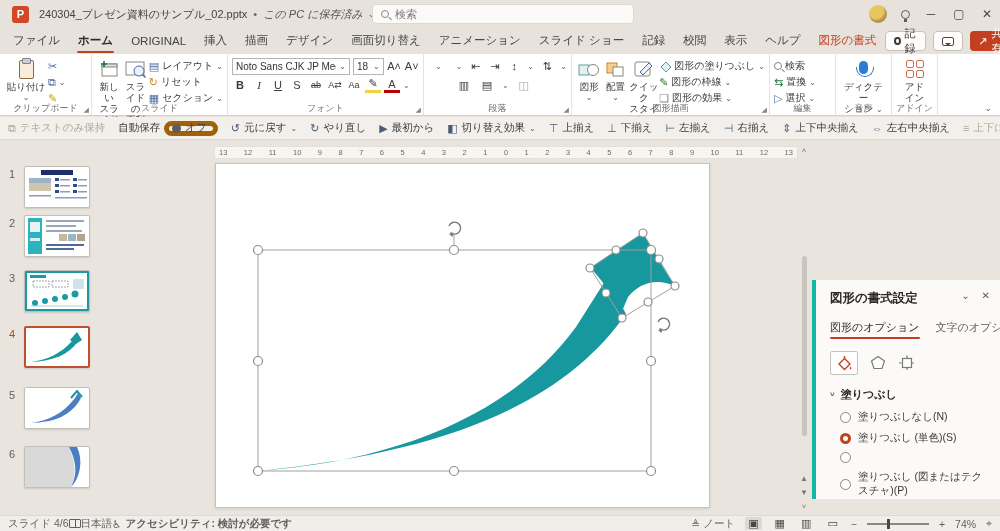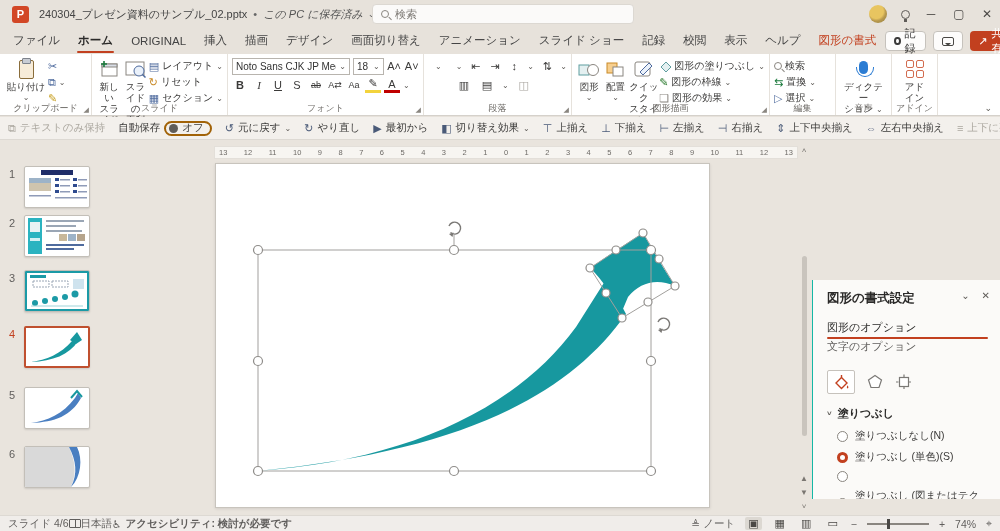--- a/index.html
+++ b/index.html
@@ -61,21 +61,21 @@
   .addin-grid span { border:1.6px solid #d26b4e; border-radius:2px; }
   .designer-ic { width:16px; height:18px; border:2.2px solid #8886d8; border-radius:6px 10px 6px 10px; }
   #ribbon-collapse { position:absolute; right:8px; bottom:2px; color:#5f5c58; font-size:9px; }
   .dis { color:#a8a49e !important; }
 
   
   #quickbar { position:absolute; top:117px; left:0; right:0; height:23px; background:#f3f0ec; border-bottom:1px solid #ddd9d3; display:flex; align-items:center; padding:0 8px; gap:13px; overflow:hidden; }
   .qitem { display:flex; align-items:center; gap:4px; font-size:10.5px; color:#3b3a39; white-space:nowrap; }
   .qitem .qi { font-size:11px; color:#4a5a78; }
   .qitem.disabled, .qitem.disabled .qi { color:#aba79f; }
-  .toggle-pill { border:2px solid #a16207; border-radius:9px; height:15px; display:flex; align-items:center; padding:0 6px 0 3px; gap:4px; }
+  .toggle-pill { border:5px solid #a16207; border-radius:9px; height:15px; display:flex; align-items:center; padding:0 6px 0 3px; gap:4px; }
   .toggle-pill .dot { width:9px; height:9px; background:#5f5c58; border-radius:50%; }
 
   
   #main { position:absolute; top:140px; left:0; right:0; bottom:16px; background:#e9e4dd; }
 
   
   #thumbs { position:absolute; left:0; top:0; bottom:0; width:110px; }
   .thumb-item { position:absolute; left:0; width:110px; display:flex; }
   .tnum { width:24px; text-align:center; font-size:11px; color:#605e5c; padding-top:2px; }
   .tbox { width:66px; height:42px; background:#fff; border:1px solid #c3bfb8; border-radius:2px; box-shadow:0 1px 2px rgba(0,0,0,.12); overflow:hidden; }
@@ -85,24 +85,24 @@
   
   #canvas { position:absolute; left:110px; right:188px; top:0; bottom:0; }
   #hruler { position:absolute; left:104px; top:6px; width:584px; height:13px; background:#f7f5f1; border:1px solid #e3dfd9; display:flex; justify-content:space-between; align-items:center; padding:0 4px; }
   #hruler span { font-size:7.5px; color:#6d6a66; }
   #slide { position:absolute; left:105px; top:23px; width:495px; height:345px; background:#fff; border:1px solid #c8c4bd; box-shadow:0 1px 3px rgba(0,0,0,.10); }
   #vscroll { position:absolute; right:2px; top:6px; bottom:4px; width:12px; }
   #vscroll .sarr { position:absolute; left:0; width:12px; text-align:center; color:#7a7671; font-size:8px; }
   #vscroll .sthumb { position:absolute; left:4px; width:5px; top:110px; height:180px; background:#c9c4bd; border-radius:3px; }
 
   
-  #panel { position:absolute; top:140px; right:0; width:188px; bottom:16px; background:#fbfaf8; border-left:1px solid #14b8a6; padding:10px 12px 0 14px; overflow:hidden; }
+  #panel { position:absolute; top:140px; right:0; width:188px; bottom:16px; background:#fbfaf8; border-left:4px solid #14b8a6; padding:10px 12px 0 14px; overflow:hidden; }
   #panel h1 { font-size:12.5px; color:#2b2a29; font-weight:bold; }
   .panel-hicons { position:absolute; top:10px; right:10px; display:flex; gap:12px; color:#5f5c58; font-size:10px; }
-  .ptabs { display:flex; margin-top:13px;flex-direction:column; }
+  .ptabs { display:flex; gap:16px; margin-top:13px; }
   .ptab { font-size:11px; color:#605e5c; padding-bottom:4px; position:relative; white-space:nowrap; }
   .ptab.active { color:#2b2a29; }
   .ptab.active::after { content:""; position:absolute; left:0; right:0; bottom:0; height:2.3px; background:#c2401f; border-radius:2px; }
   .picon-row { display:flex; align-items:center; gap:12px; margin:12px 0 4px; }
   .picon-box { width:28px; height:24px; border:1px solid #c6c2bc; border-radius:2px; display:flex; align-items:center; justify-content:center; background:#fff; }
   .sect { display:flex; align-items:center; gap:6px; margin:12px 0 8px; font-weight:bold; font-size:11px; color:#2b2a29; }
   .sect .chev { font-size:8px; color:#5f5c58; }
   .opt { display:flex; align-items:center; gap:7px; margin:0 0 7px 10px; font-size:10.5px; color:#3b3a39; }
   .radio { width:11px; height:11px; border:1px solid #8a8680; border-radius:50%; background:#fff; flex:0 0 auto; }
   .radio.sel { border:3.4px solid #c2401f; }

